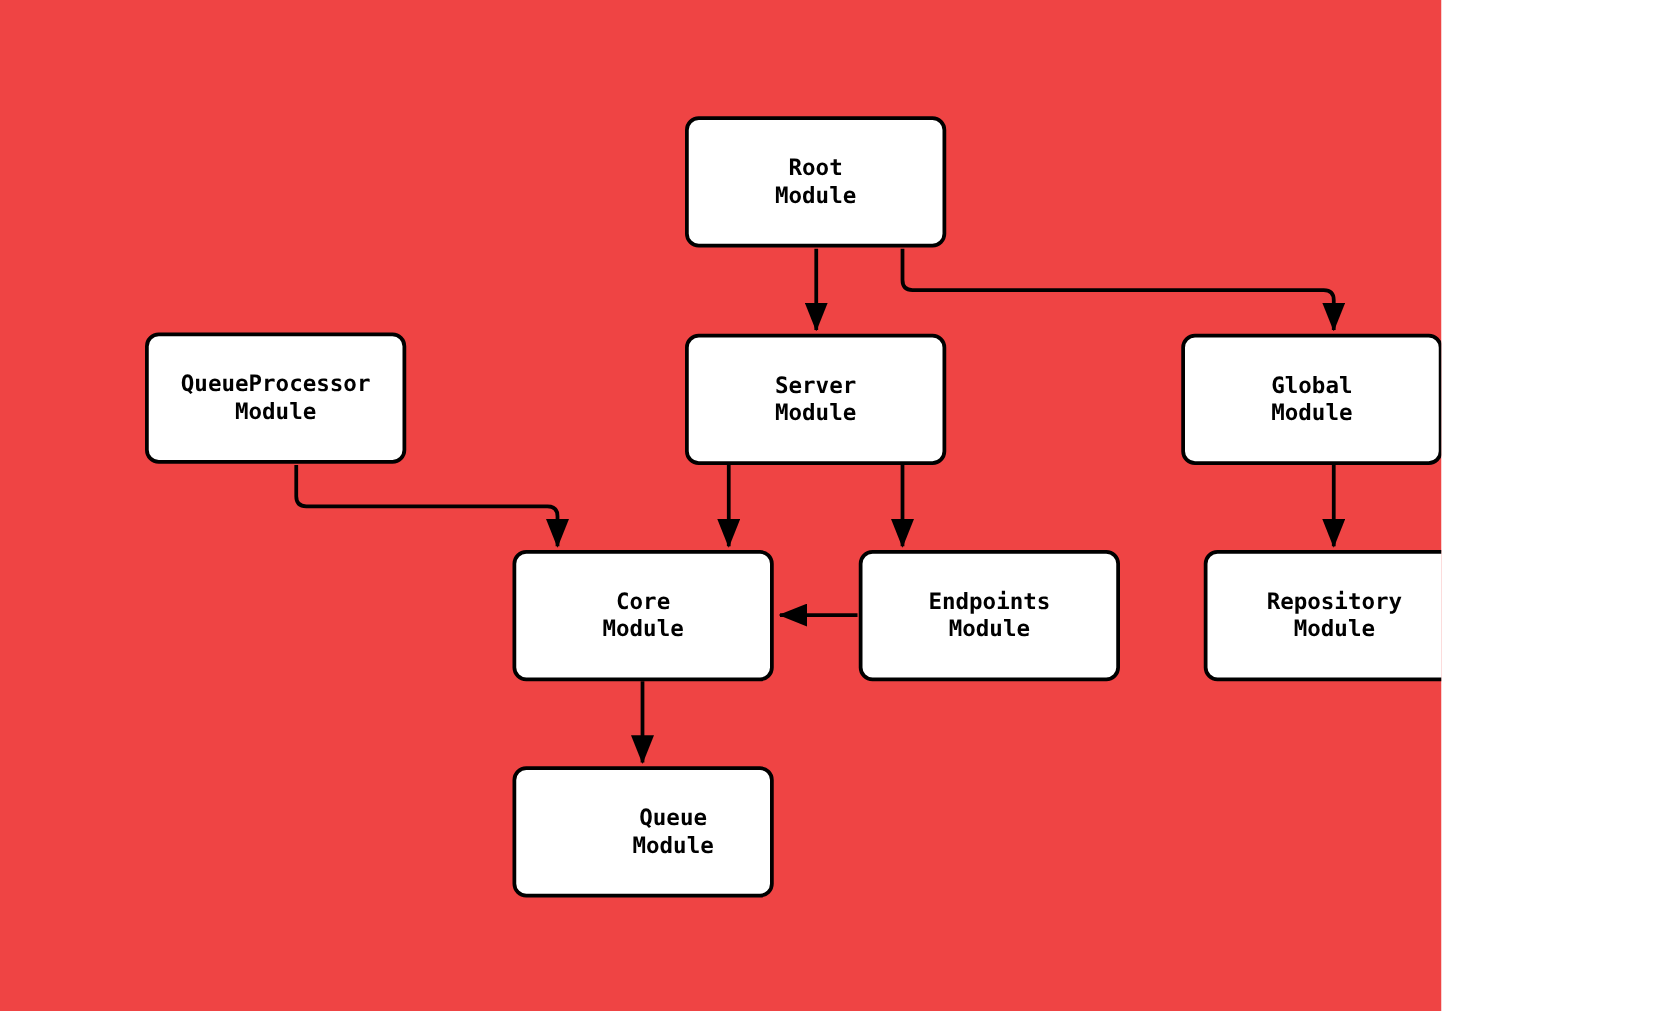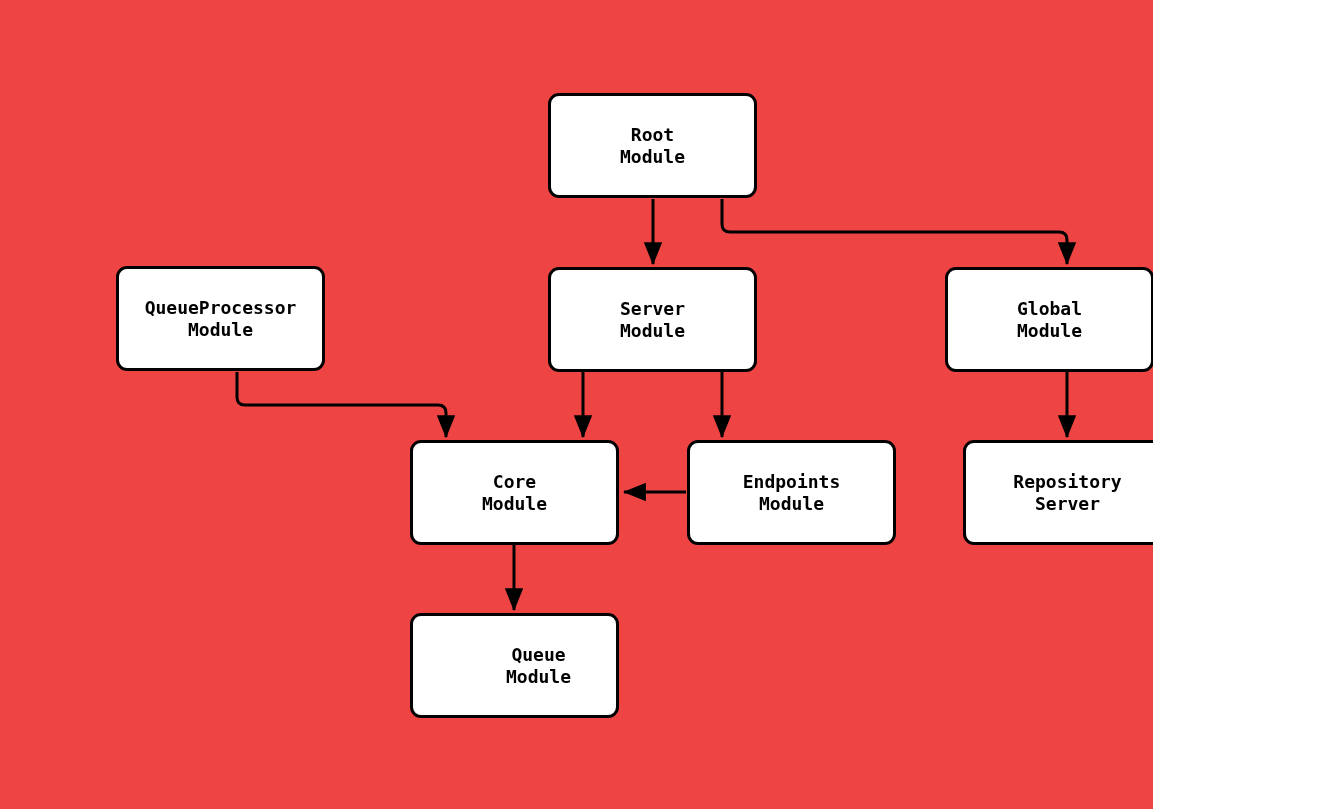--- a/index.html
+++ b/index.html
@@ -102,21 +102,21 @@
 Module</span>
   </div>
 
   <div class="node" style="left:687px; top:440px;">
     <span class="node-label">Endpoints
 Module</span>
   </div>
 
   <div class="node" style="left:963px; top:440px;">
     <span class="node-label">Repository
-Server</span>
+Module</span>
   </div>
 
   <div class="node" style="left:410px; top:613px;padding-left:48px;">
     <span class="node-label">Queue
 Module</span>
   </div>
 
 </div>
 
 </body></html>

